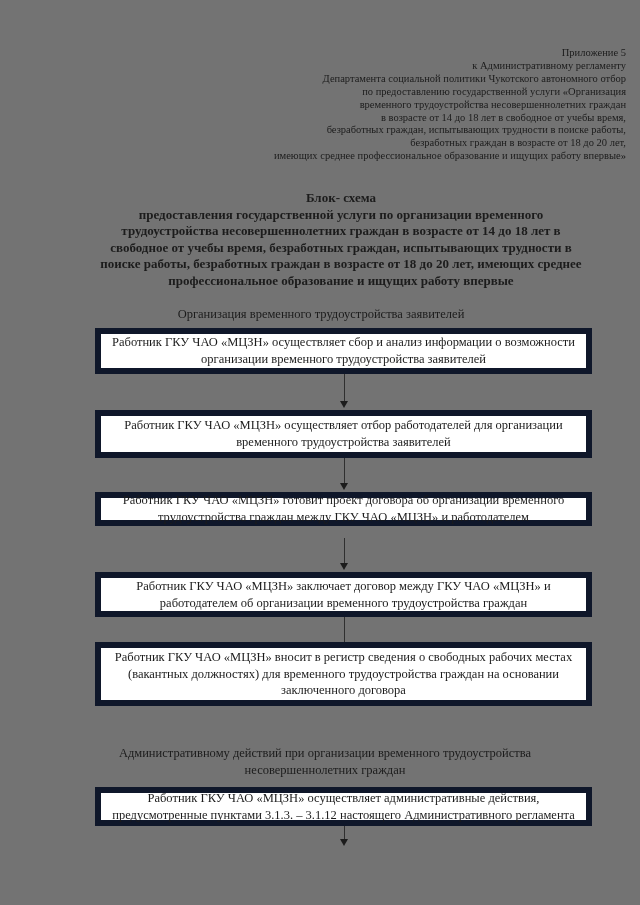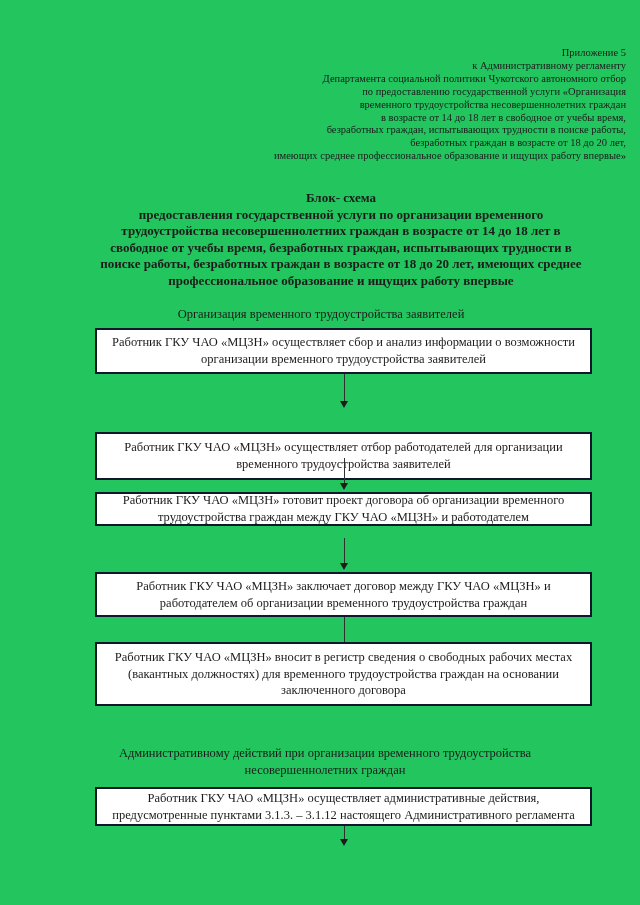--- a/index.html
+++ b/index.html
@@ -1,20 +1,20 @@
 <!DOCTYPE html>
 <html lang="ru"><head>
 <meta charset="utf-8">
 <style>
   html, body { margin: 0; padding: 0; background: #ffffff; }
   .page {
     position: relative;
     width: 640px;
     height: 905px;
-    background: #22c55e;
+    background: #737373;
     overflow: hidden;
     font-family: "Liberation Serif", "DejaVu Serif", serif;
     color: #1c1c1c;
   }
 
   
   .appendix-header {
     position: absolute;
     top: 47px;
     right: 14px;
@@ -47,21 +47,21 @@
   .section-label .sline { white-space: nowrap; }
   #section-label-1 { top: 306px; left: 2px;  width: 638px; }
   #section-label-2 { top: 745px; left: 10px; width: 630px; }
 
   
   .flow-box {
     position: absolute;
     left: 95px;
     width: 497px;
     box-sizing: border-box;
-    border: 2px solid #0f172a;
+    border: 6px solid #0f172a;
     background: #ffffff;
     display: flex;
     flex-direction: column;
     justify-content: center;
     align-items: center;
     text-align: center;
     font-size: 12.5px;
     line-height: 16.6px;
   }
   .flow-box .bline { white-space: nowrap; }
@@ -122,21 +122,21 @@
   <div class="flow-box" style="top:328px;height:46px;">
     <div class="bline">Работник ГКУ ЧАО «МЦЗН» осуществляет сбор и анализ информации о возможности</div>
     <div class="bline">организации временного трудоустройства заявителей</div>
   </div>
 
   <div class="flow-arrow" style="top:374px;height:34px;">
     <div class="shaft"></div>
     <div class="head"></div>
   </div>
 
-  <div class="flow-box" style="top:432px;height:48px;">
+  <div class="flow-box" style="top:410px;height:48px;">
     <div class="bline">Работник ГКУ ЧАО «МЦЗН» осуществляет отбор работодателей для организации</div>
     <div class="bline">временного трудоустройства заявителей</div>
   </div>
 
   <div class="flow-arrow" style="top:458px;height:32px;">
     <div class="shaft"></div>
     <div class="head"></div>
   </div>
 
   <div class="flow-box" style="top:492px;height:34px;">

